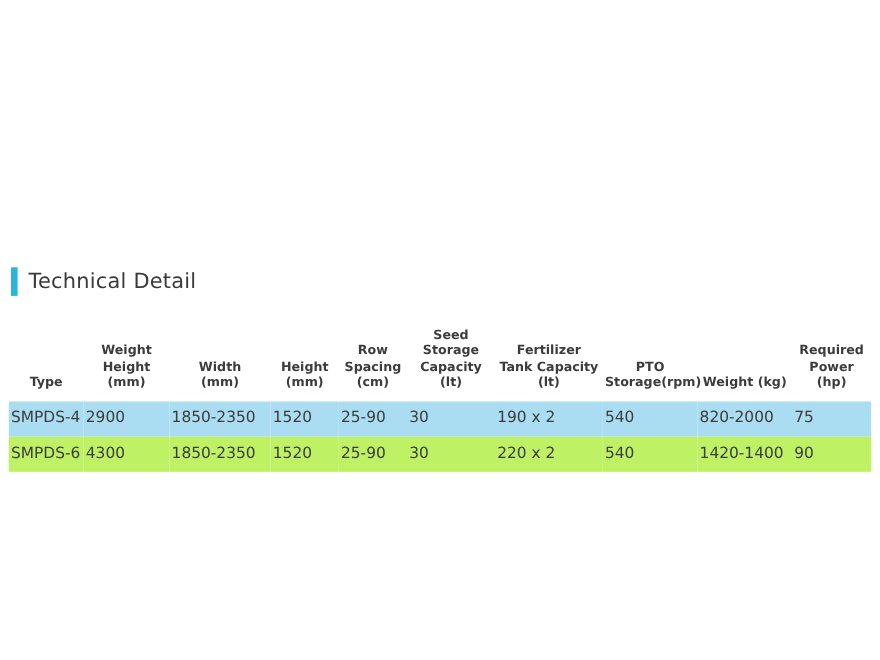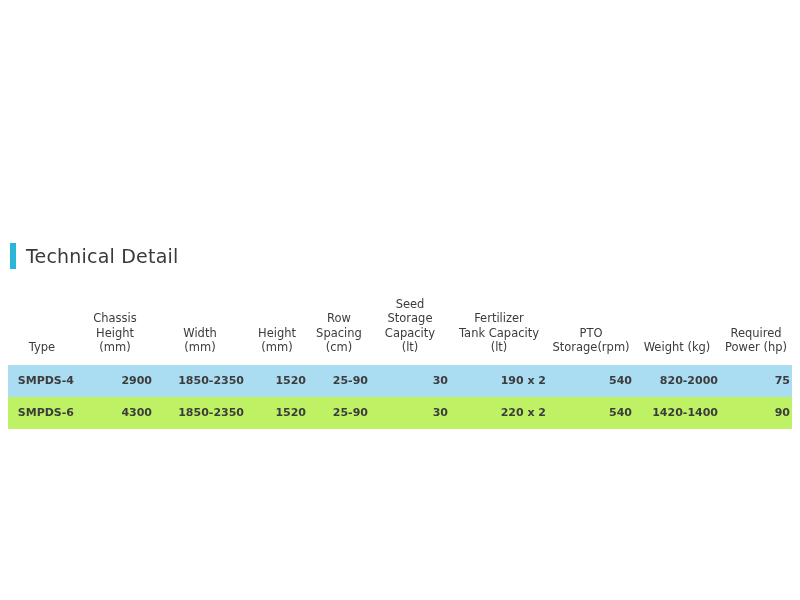--- a/index.html
+++ b/index.html
@@ -47,32 +47,32 @@
     top: 295px;
     width: 784px;
   }
   table.spec {
     border-collapse: collapse;
     width: 784px;
     table-layout: fixed;
   }
   table.spec th {
     font-size: 11.5px;
-    font-weight: normal;
+    font-weight: bold;
     color: #3c3c3c;
     text-align: center;
     vertical-align: bottom;
     padding: 2px 2px 10px 2px;
     line-height: 1.25;
   }
   table.spec td {
-    font-size: 11px;
-    font-weight: bold;
+    font-size: 14px;
+    font-weight: normal;
     color: #3c3c3c;
-    text-align: right;
+    text-align: left;
     vertical-align: middle;
     padding: 6px 2px;
     line-height: 1.2;
     height: 20px;
   }
   table.spec tbody tr.row-alt {
     background: #aadcf2;
   }
   table.spec tbody tr.row-plain {
     background: #bef264;
@@ -111,21 +111,21 @@
           <col class="col-7">
           <col class="col-8">
           <col class="col-9">
       </colgroup>
       <thead>
         <tr>
           <th>
             <div>Type</div>
           </th>
           <th>
-            <div>Chassis</div>
+            <div>Weight</div>
             <div>Height</div>
             <div>(mm)</div>
           </th>
           <th>
             <div>Width</div>
             <div>(mm)</div>
           </th>
           <th>
             <div>Height</div>
             <div>(mm)</div>

